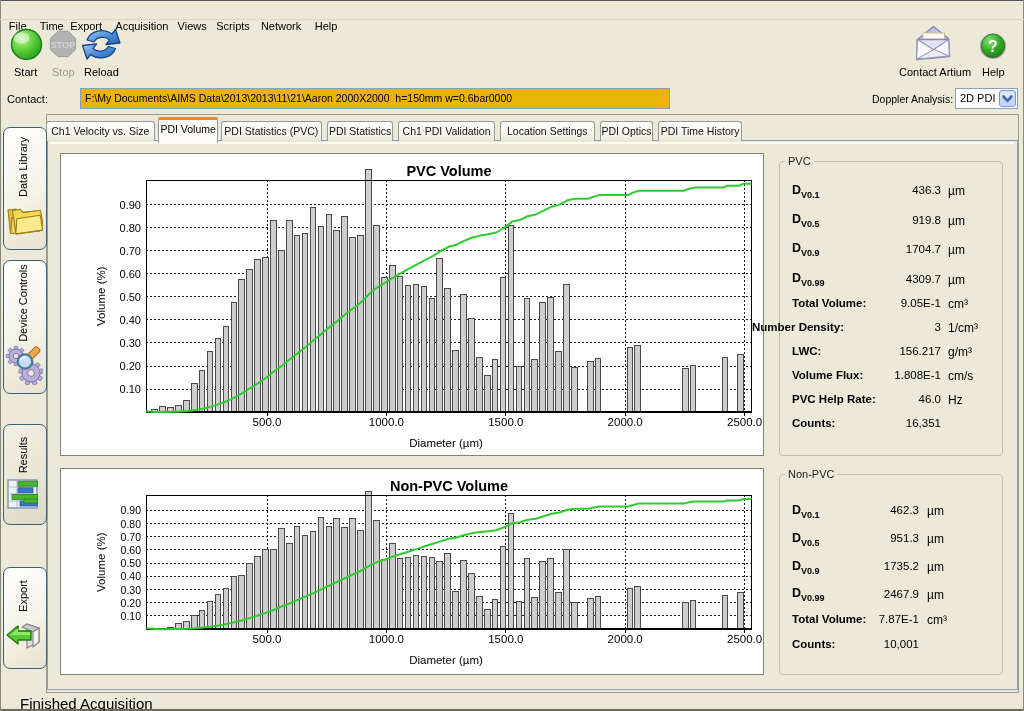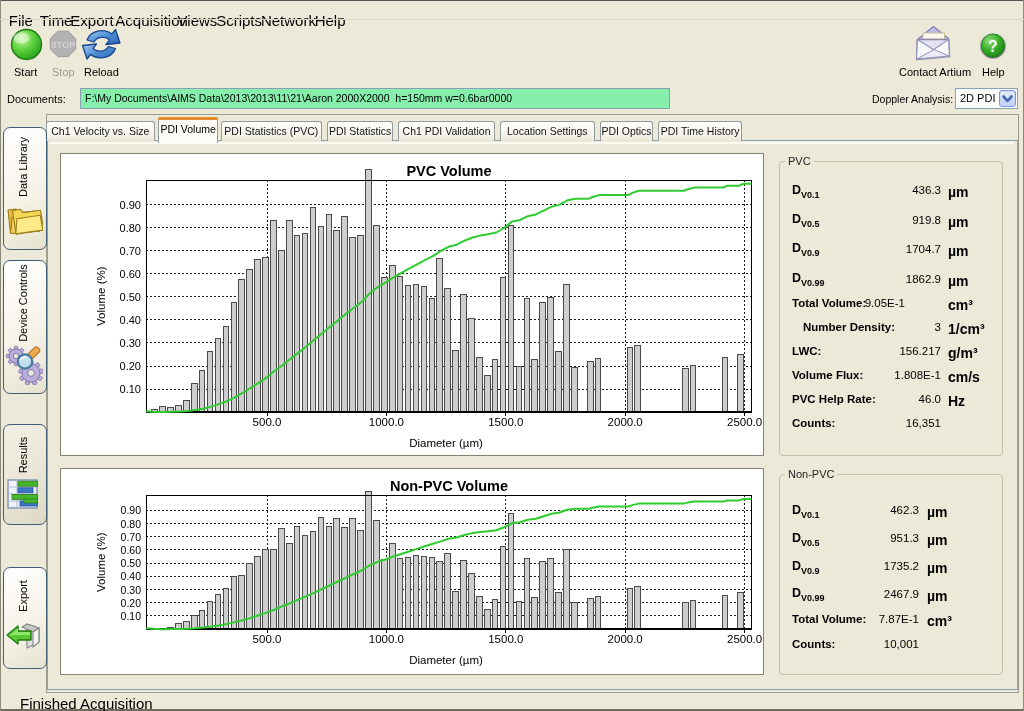--- a/index.html
+++ b/index.html
@@ -1,35 +1,35 @@
 <!DOCTYPE html>
 <html><head><meta charset="utf-8"><style>
 
 html,body{margin:0;padding:0}
 body{width:1024px;height:711px;position:relative;background:#ece9d8;
  font-family:"Liberation Sans",sans-serif;overflow:hidden}
 .ab{position:absolute}
-.menu{font-size:15px;color:#000;top:12px}
+.menu{font-size:11px;color:#000;top:20px}
 .tab{position:absolute;top:121px;height:19px;background:linear-gradient(#ffffff,#f7f5ec 65%,#e9e5d6);
  border:1px solid #919b9c;border-bottom:none;border-radius:3px 3px 0 0;
  font-size:10.5px;color:#111;text-align:center;line-height:19px;white-space:nowrap}
 .tabsel{position:absolute;top:117px;height:25px;background:#fcfbf6;
  border:1px solid #919b9c;border-bottom:none;border-radius:3px 3px 0 0;
  font-size:10.5px;color:#000;text-align:center;line-height:23px;z-index:5}
 .tabsel:before{content:"";position:absolute;left:-1px;top:-1px;right:-1px;height:3px;
  background:#e68b2c;border-radius:3px 3px 0 0}
 .sbtn{position:absolute;left:3px;width:42px;background:linear-gradient(145deg,#ffffff,#f6f3e8 55%,#e6e2cf);
  border:1.6px solid #3f5e77;border-radius:7px}
 .vtext{position:absolute;transform:rotate(-90deg);transform-origin:center;
  font-size:11px;color:#000;white-space:nowrap;text-align:center;width:120px}
 .gbox{position:absolute;border:1px solid #c3c0a8;border-radius:4px}
 .leg{position:absolute;background:#ece9d8;padding:0 3px;font-size:11px;color:#222}
 .lab{position:absolute;font-weight:bold;font-size:11.5px;color:#000;white-space:nowrap}
 .val{position:absolute;font-size:11.5px;color:#000;text-align:right;white-space:nowrap}
-.unit{position:absolute;font-size:14px;font-weight:bold;color:#000;white-space:nowrap}
+.unit{position:absolute;font-size:12px;font-weight:normal;color:#000;white-space:nowrap}
 .wbox{position:absolute;background:#fff;border:1px solid #848475;overflow:hidden}
 
 </style></head><body>
 <div class="ab" style="left:0;top:0;width:1024px;height:1px;background:#555"></div>
 <div class="ab" style="left:0;top:709px;width:1024px;height:2px;background:#6b6b5e"></div>
 <div class="ab" style="left:0;top:0;width:1px;height:711px;background:#8a8a7c"></div>
 <div class="ab" style="left:1023px;top:0;width:1px;height:711px;background:#8a8a7c"></div>
 <span class="ab menu" style="left:8.8px">File</span>
 <span class="ab menu" style="left:39.7px">Time</span>
 <span class="ab menu" style="left:70.3px">Export</span>
@@ -81,22 +81,22 @@
 </g>
 <circle cx="993" cy="23.5" r="13.2" fill="url(#gring)"></circle>
 <circle cx="993" cy="23.5" r="11.6" fill="url(#ghelp)" stroke="#157010" stroke-width="0.8"></circle>
 <text x="993" y="29.5" font-family="Liberation Sans" font-size="16px" font-weight="bold" fill="#ffffff" text-anchor="middle">?</text>
 </svg>
 <span class="ab" style="left:14px;top:66px;font-size:11px">Start</span>
 <span class="ab" style="left:52px;top:66px;font-size:11px;color:#9b9b8c">Stop</span>
 <span class="ab" style="left:84px;top:66px;font-size:11px">Reload</span>
 <span class="ab" style="left:899px;top:66px;font-size:11px">Contact Artium</span>
 <span class="ab" style="left:982px;top:66px;font-size:11px">Help</span>
-<span class="ab" style="left:7px;top:93px;font-size:11px">Documents:</span>
-<div class="ab" style="left:80px;top:88px;width:584px;height:19px;background:#86efac;border:1px solid #8aa0b4;font-size:10.5px;line-height:19px;padding-left:4px;white-space:nowrap;overflow:hidden">F:\My Documents\AIMS Data\2013\2013\11\21\Aaron 2000X2000&nbsp; h=150mm w=0.6bar0000</div>
+<span class="ab" style="left:7px;top:93px;font-size:11px">Contact:</span>
+<div class="ab" style="left:80px;top:88px;width:584px;height:19px;background:#eab308;border:1px solid #8aa0b4;font-size:10.5px;line-height:19px;padding-left:4px;white-space:nowrap;overflow:hidden">F:\My Documents\AIMS Data\2013\2013\11\21\Aaron 2000X2000&nbsp; h=150mm w=0.6bar0000</div>
 <span class="ab" style="left:872px;top:93px;font-size:10.5px">Doppler Analysis:</span>
 <div class="ab" style="left:955px;top:88px;width:57px;height:19px;background:#fff;border:1px solid #8aa0b4;font-size:11px;line-height:19px;padding-left:4px">2D PDI
 <svg class="ab" style="right:1px;top:1px" width="17" height="17">
 <rect x="0.5" y="0.5" width="16" height="16" rx="2.5" fill="#c6d4f5" stroke="#7a96dc"></rect>
 <rect x="1.5" y="1.5" width="14" height="7" rx="2" fill="#dee7fa"></rect>
 <path d="M4.5 6.5 L8.5 10.8 L12.5 6.5" fill="none" stroke="#4266b0" stroke-width="2.6" stroke-linecap="round" stroke-linejoin="round"></path>
 </svg></div>
 <div class="ab" style="left:46px;top:114px;width:971px;height:577px;border:1px solid #9c9c8e;background:#ece9d8"></div>
 <div class="ab" style="left:47px;top:140px;width:969px;height:548px;border:1.6px solid #8ba0b3;background:#ece9d8"></div>
 <div class="ab" style="left:49px;top:142px;width:965px;height:2px;background:#fbfaf3"></div>
@@ -393,26 +393,26 @@
 <div class="lab" style="left:792px;top:182.5px"><span style="font-size:12.5px">D</span><span style="font-size:9px;vertical-align:-3.5px">V0.1</span></div>
 <div class="val" style="left:830px;top:184.0px;width:111px">436.3</div>
 <div class="unit" style="left:948px;top:184.0px">µm</div>
 <div class="lab" style="left:792px;top:212.2px"><span style="font-size:12.5px">D</span><span style="font-size:9px;vertical-align:-3.5px">V0.5</span></div>
 <div class="val" style="left:830px;top:213.7px;width:111px">919.8</div>
 <div class="unit" style="left:948px;top:213.7px">µm</div>
 <div class="lab" style="left:792px;top:241.4px"><span style="font-size:12.5px">D</span><span style="font-size:9px;vertical-align:-3.5px">V0.9</span></div>
 <div class="val" style="left:830px;top:242.9px;width:111px">1704.7</div>
 <div class="unit" style="left:948px;top:242.9px">µm</div>
 <div class="lab" style="left:792px;top:271.0px"><span style="font-size:12.5px">D</span><span style="font-size:9px;vertical-align:-3.5px">V0.99</span></div>
-<div class="val" style="left:830px;top:272.5px;width:111px">1862.9</div>
+<div class="val" style="left:830px;top:272.5px;width:111px">4309.7</div>
 <div class="unit" style="left:948px;top:272.5px">µm</div>
 <div class="lab" style="left:792px;top:296.8px">Total Volume:</div>
-<div class="val" style="left:794px;top:296.8px;width:111px">9.05E-1</div>
+<div class="val" style="left:830px;top:296.8px;width:111px">9.05E-1</div>
 <div class="unit" style="left:948px;top:296.8px">cm³</div>
-<div class="lab" style="left:803px;top:320.7px">Number Density:</div>
+<div class="lab" style="left:752px;top:320.7px">Number Density:</div>
 <div class="val" style="left:830px;top:320.7px;width:111px">3</div>
 <div class="unit" style="left:948px;top:320.7px">1/cm³</div>
 <div class="lab" style="left:792px;top:344.7px">LWC:</div>
 <div class="val" style="left:830px;top:344.7px;width:111px">156.217</div>
 <div class="unit" style="left:948px;top:344.7px">g/m³</div>
 <div class="lab" style="left:792px;top:368.7px">Volume Flux:</div>
 <div class="val" style="left:830px;top:368.7px;width:111px">1.808E-1</div>
 <div class="unit" style="left:948px;top:368.7px">cm/s</div>
 <div class="lab" style="left:792px;top:392.7px">PVC Help Rate:</div>
 <div class="val" style="left:830px;top:392.7px;width:111px">46.0</div>

